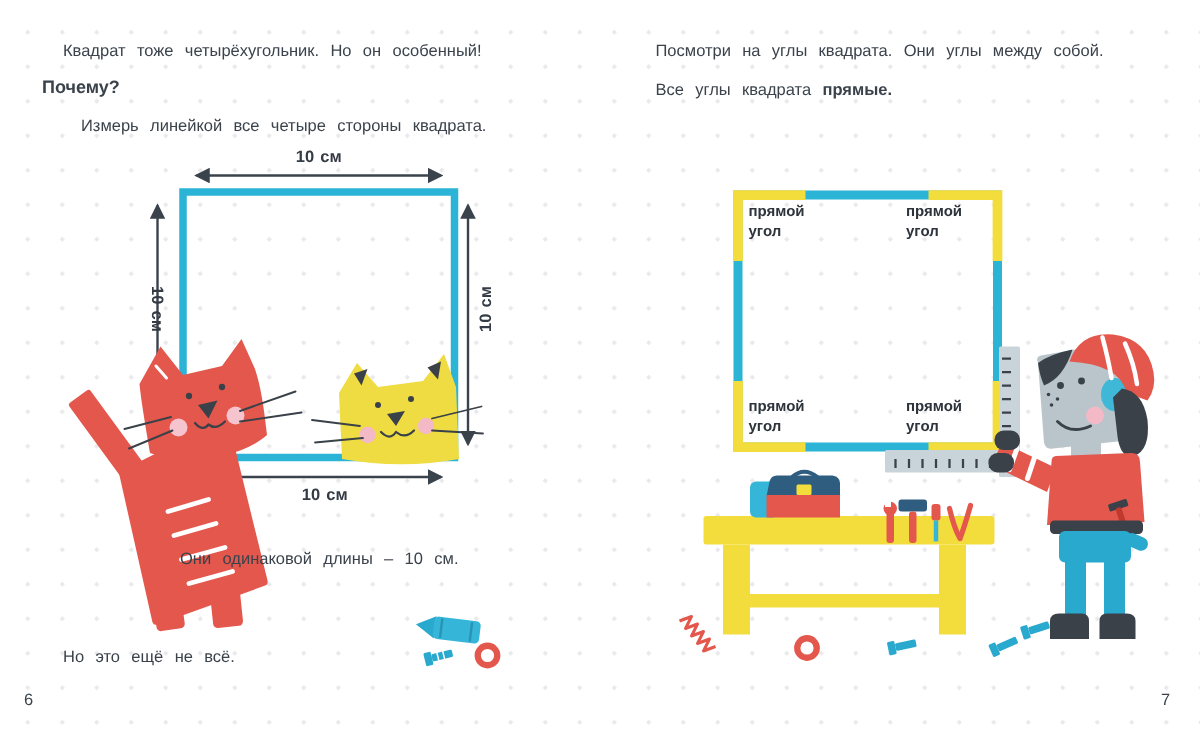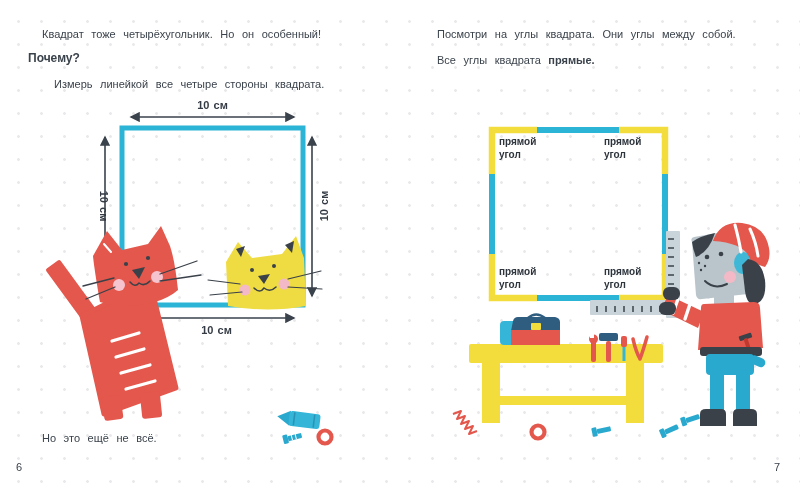--- a/index.html
+++ b/index.html
@@ -189,20 +189,21 @@
 
   <div class="txt" style="left:42px;top:27px;">Квадрат тоже четырёхугольник. Но он особенный!</div>
   <div class="txt heading" style="left:28px;top:51px;">Почему?</div>
   <div class="txt" style="left:42px;top:77px;margin-left:12px;">Измерь линейкой все четыре стороны квадрата.</div>
 
   <div class="dim" style="left:122px;top:99px;width:181px;">10 см</div>
   <div class="dim dim-v" style="left:81px;top:199px;transform:rotate(90deg);">10 см</div>
   <div class="dim dim-v" style="left:303px;top:199px;transform:rotate(-90deg);">10 см</div>
   <div class="dim" style="left:130px;top:324px;width:173px;">10 см</div>
 
+  <div class="txt" style="left:120px;top:366px;">Они одинаковой длины – 10 см.</div>
   <div class="txt" style="left:42px;top:431px;">Но это ещё не всё.</div>
   <div class="pagenum" style="left:16px;top:461px;">6</div>
 
   <div class="txt" style="left:437px;top:27px;">Посмотри на углы квадрата. Они углы между собой.</div>
   <div class="txt" style="left:437px;top:53px;">
     <span>Все углы квадрата</span>
     <span class="b">прямые.</span>
   </div>
 
   <div class="corner" style="left:499px;top:136px;">прямой угол</div>

